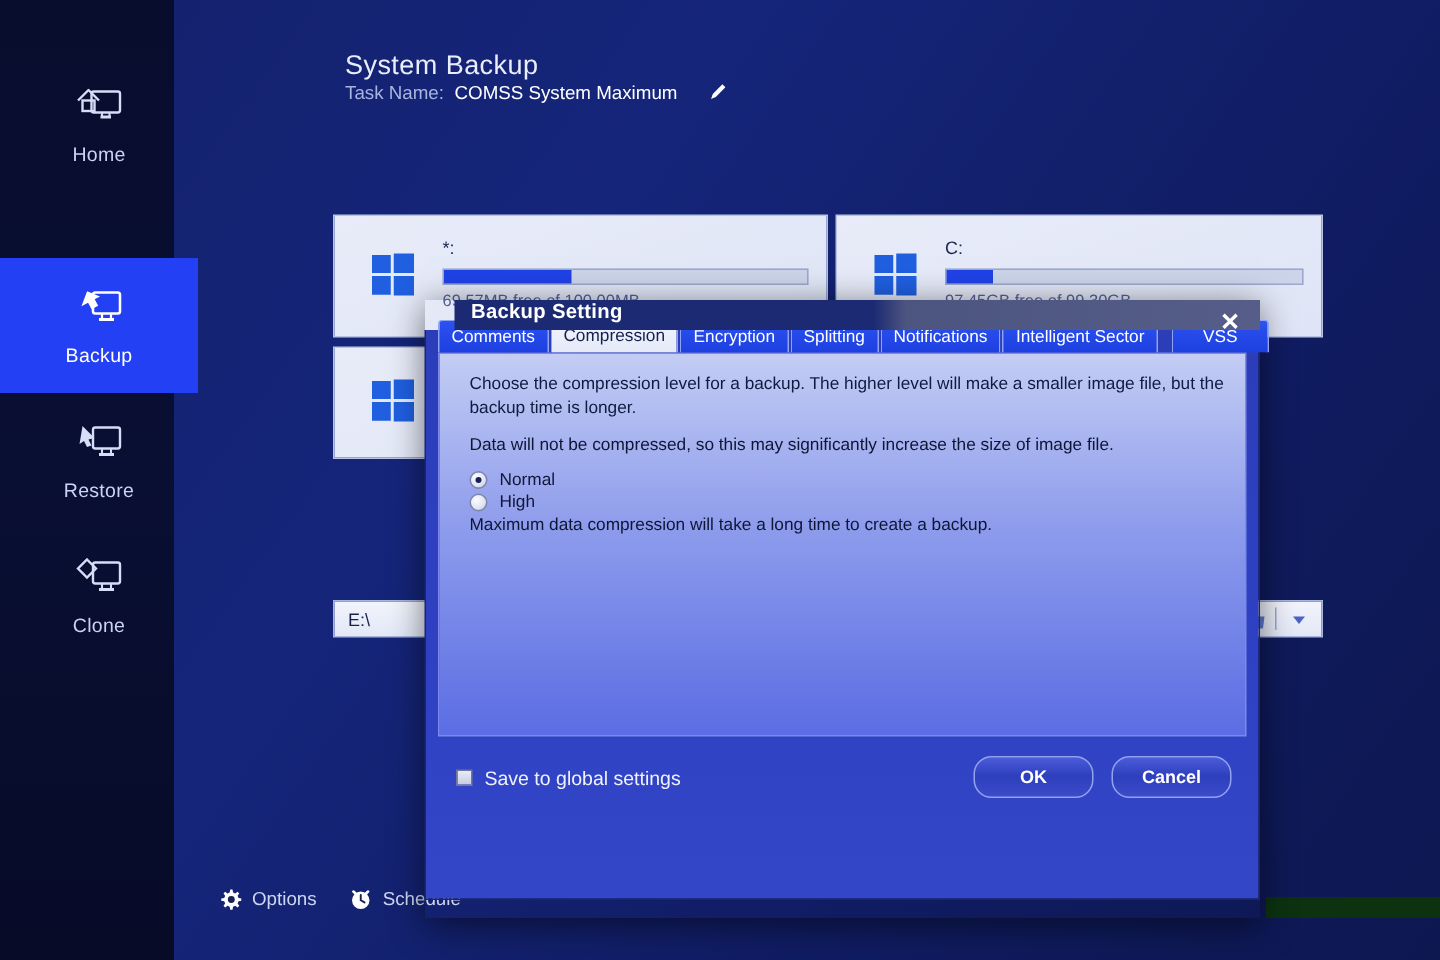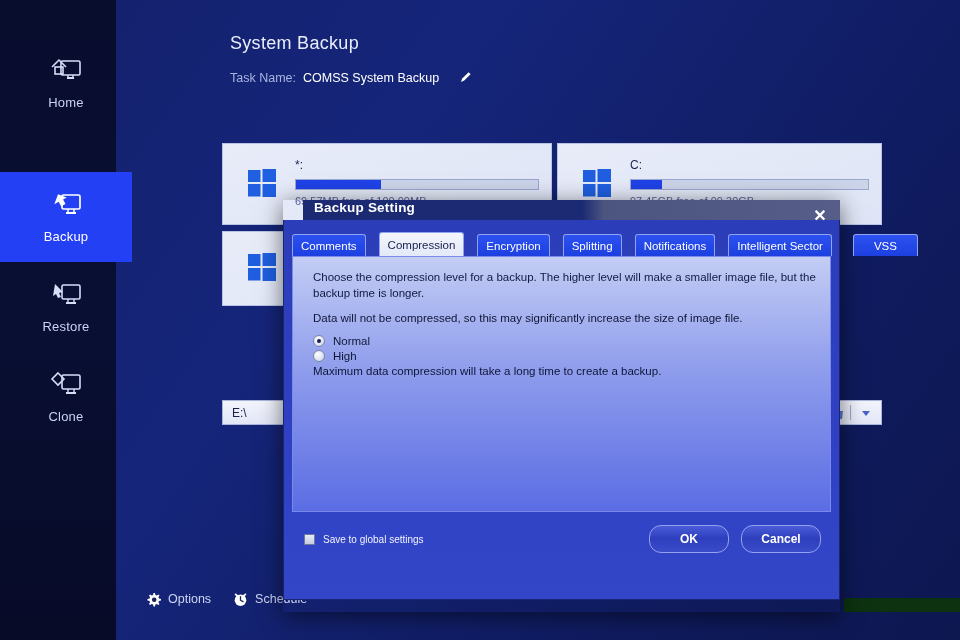--- a/index.html
+++ b/index.html
@@ -31,21 +31,21 @@
   .side-label { font-size: 13px; letter-spacing: .2px; }
 
   
   #main { position: absolute; left: 116px; top: 0; width: 844px; height: 640px; }
 
   #page-title {
     position: absolute; left: 114px; top: 33px;
     font-size: 18px; color: #e9eefc; letter-spacing: .3px;
   }
   #task-row {
-    position: absolute; left: 114px; top: 70px;
+    position: absolute; left: 114px; top: 54px;
     display: flex; align-items: center; gap: 7px;
   }
   #task-label { font-size: 12.5px; color: #a8b4e0; }
   #task-value { font-size: 12.5px; color: #ffffff; }
   #edit-pencil { margin-left: 12px; width: 15px; height: 15px; cursor: pointer; }
   #edit-pencil svg { width: 15px; height: 15px; display: block; }
 
   
   .card {
     position: absolute;
@@ -123,21 +123,21 @@
   }
 
   #modal-shell {
     height: 380px;
     background: linear-gradient(180deg, #2b3db8 0%, #2f41c2 55%, #3346c8 100%);
     padding: 0 8px 8px 8px;
     border: 1px solid #1b2470;
     border-top: none;
   }
 
-  #tabstrip { display: flex; align-items: flex-end; height: 36px; padding-top: 3px; gap: 12px; }
+  #tabstrip { display: flex; align-items: flex-end; height: 15px; padding-top: 3px; }
   .tab {
     height: 22px; padding: 0 8px;
     display: flex; align-items: center;
     font-size: 11.5px; color: #ffffff;
     background: linear-gradient(180deg, #2c52f0 0%, #1d3fe0 100%);
     border: 1px solid #8fa3f0; border-bottom: none;
     border-radius: 3px 3px 0 0;
     margin-right: 1px; cursor: pointer; white-space: nowrap;
   }
   .tab.active {
@@ -172,21 +172,21 @@
   #modal-footer {
     height: 54px; display: flex; align-items: center;
     padding: 0 10px 0 12px;
   }
   #save-global { display: flex; align-items: center; gap: 8px; cursor: pointer; }
   .checkbox {
     width: 11px; height: 11px;
     background: linear-gradient(180deg, #e9ecf7 0%, #c6ccdf 100%);
     border: 1px solid #6e789c; flex: 0 0 11px;
   }
-  #save-global-label { font-size: 10px; color: #f0f2fb; text-align: right; }
+  #save-global-label { font-size: 13px; color: #f0f2fb; text-align: right; }
   #footer-btns { margin-left: auto; display: flex; gap: 12px; }
   .dlg-btn {
     width: 80px; height: 28px; border-radius: 12px;
     background: linear-gradient(180deg, #4a5cd8 0%, #2e3fbe 48%, #3b4ccb 100%);
     border: 1px solid #93a2ee;
     color: #ffffff; font-size: 12px; font-weight: bold;
     display: flex; align-items: center; justify-content: center;
     cursor: pointer;
   }
 </style>
@@ -245,21 +245,21 @@
       <span class="side-label">Clone</span>
     </div>
   </div>
 
   <div id="main">
 
     <div id="page-title">System Backup</div>
 
     <div id="task-row">
       <span id="task-label">Task Name:</span>
-      <span id="task-value">COMSS System Backup</span>
+      <span id="task-value">COMSS System Maximum</span>
       <span id="edit-pencil">
         <svg viewBox="0 0 15 15">
           <path d="M3 12 L4.2 8.6 L10.6 2.2 L12.6 4.2 L6.2 10.6 Z" fill="#ffffff"></path>
         </svg>
       </span>
     </div>
 
     <div class="card" id="card-1">
       <span class="win-logo">
         <svg viewBox="0 0 30 30">

